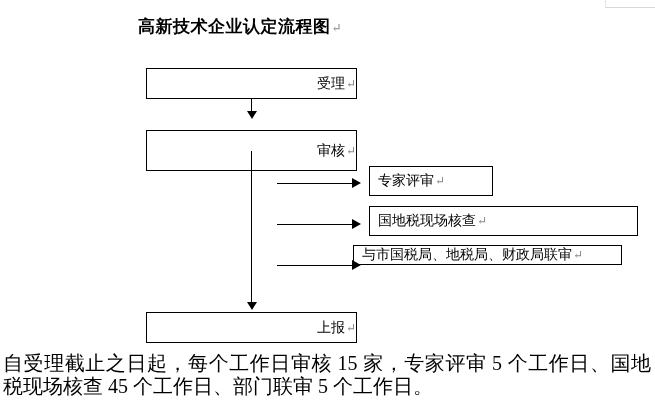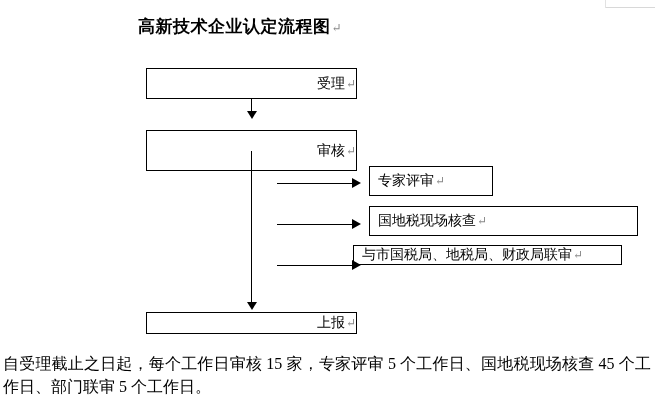--- a/index.html
+++ b/index.html
@@ -74,21 +74,21 @@
     text-align: right;
   }
   .box-left .lbl {
     left: 8px;
     text-align: left;
   }
 
   
   #box-shouli   { left: 146px; top: 68px;  width: 211px; height: 31px; }
   #box-shenhe   { left: 146px; top: 120px; width: 211px; height: 41px; margin-top: 10px; }
-  #box-shangbao { left: 146px; top: 312px; width: 211px; height: 22px; text-decoration: underline; }
+  #box-shangbao { left: 146px; top: 312px; width: 211px; height: 31px; text-decoration: underline; }
 
   
   #box-zhuanjia { left: 369px; top: 166px; width: 124px; height: 30px; }
   #box-guodi    { left: 369px; top: 206px; width: 269px; height: 30px; padding-left: 29px; }
   #box-lianshen { left: 353px; top: 245px; width: 269px; height: 20px; }
 
   
   .v-line {
     position: absolute;
     width: 1px;
@@ -126,21 +126,21 @@
   #arrow2-line  { left: 277px; top: 224px; width: 76px; }
   #arrow2-head  { left: 352px; top: 219px; }
   #arrow3-line  { left: 277px; top: 265px; width: 76px; }
   #arrow3-head  { left: 352px; top: 260px; }
 
   .footnote {
     position: absolute;
     left: 3px;
     top: 352px;
     width: 648px;
-    font-size: 16px;
+    font-size: 20px;
     line-height: 23px;
     text-align: justify;
   }
 </style>
 </head>
 <body>
 
 <div id="page">
 
   <div class="page-edge"></div>

